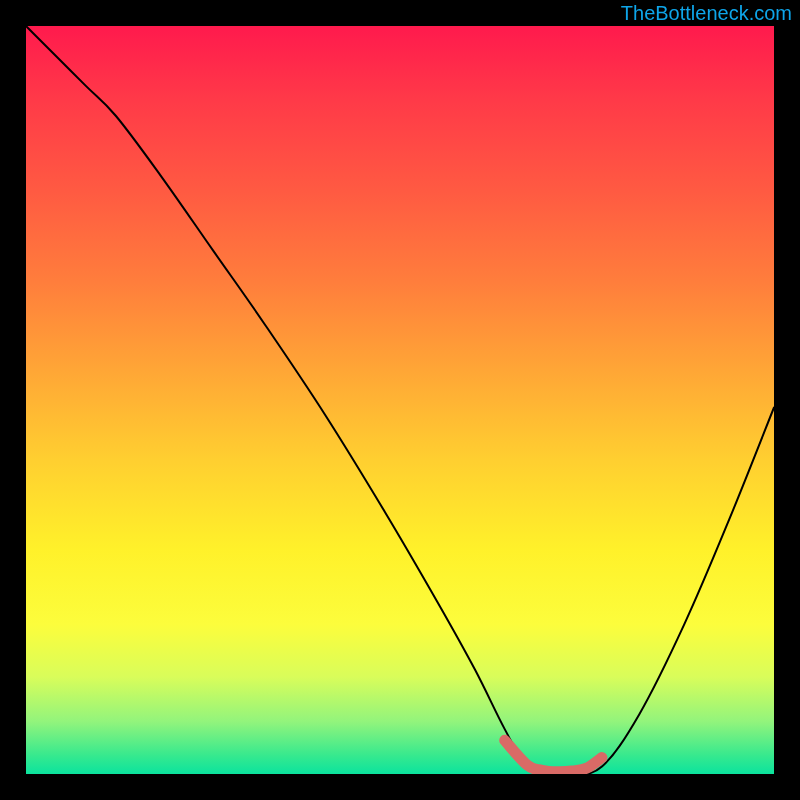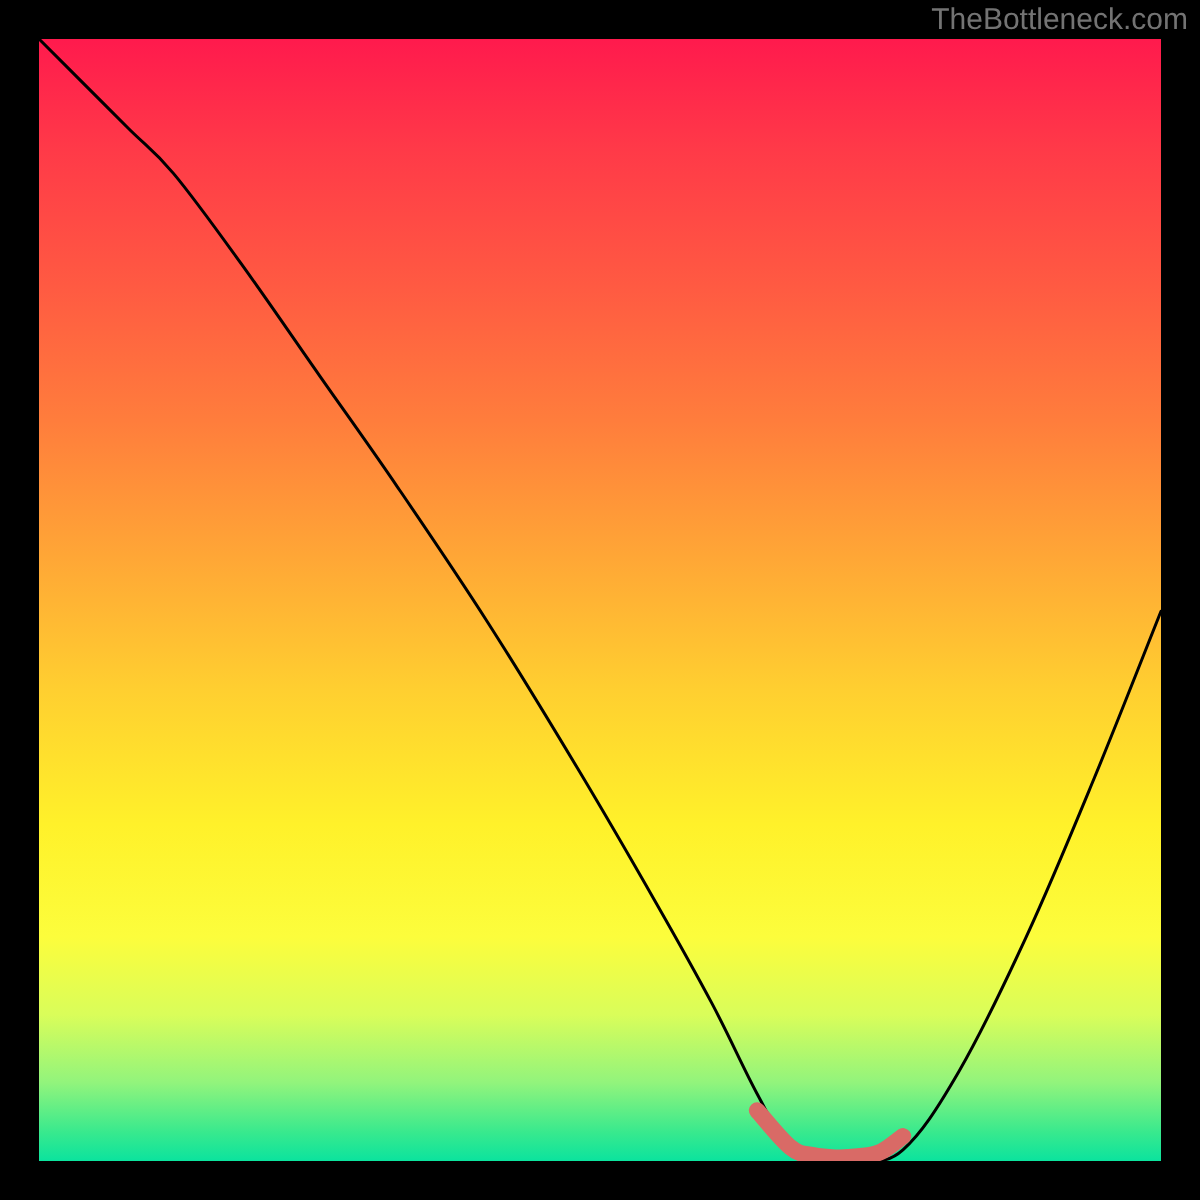--- a/index.html
+++ b/index.html
@@ -8,21 +8,21 @@
     height: 800px;
     background: #000;
     position: relative;
     font-family: Arial, sans-serif;
     overflow: hidden;
   }
   .watermark {
     position: absolute;
     top: 2px;
     right: 8px;
-    color: #737373;
+    color: #0ea5e9;
     font-size: 20px;
     font-weight: 500;
     z-index: 10;
   }
   .plot-area {
     position: absolute;
     left: 26px;
     top: 26px;
     width: 748px;
     height: 748px;

